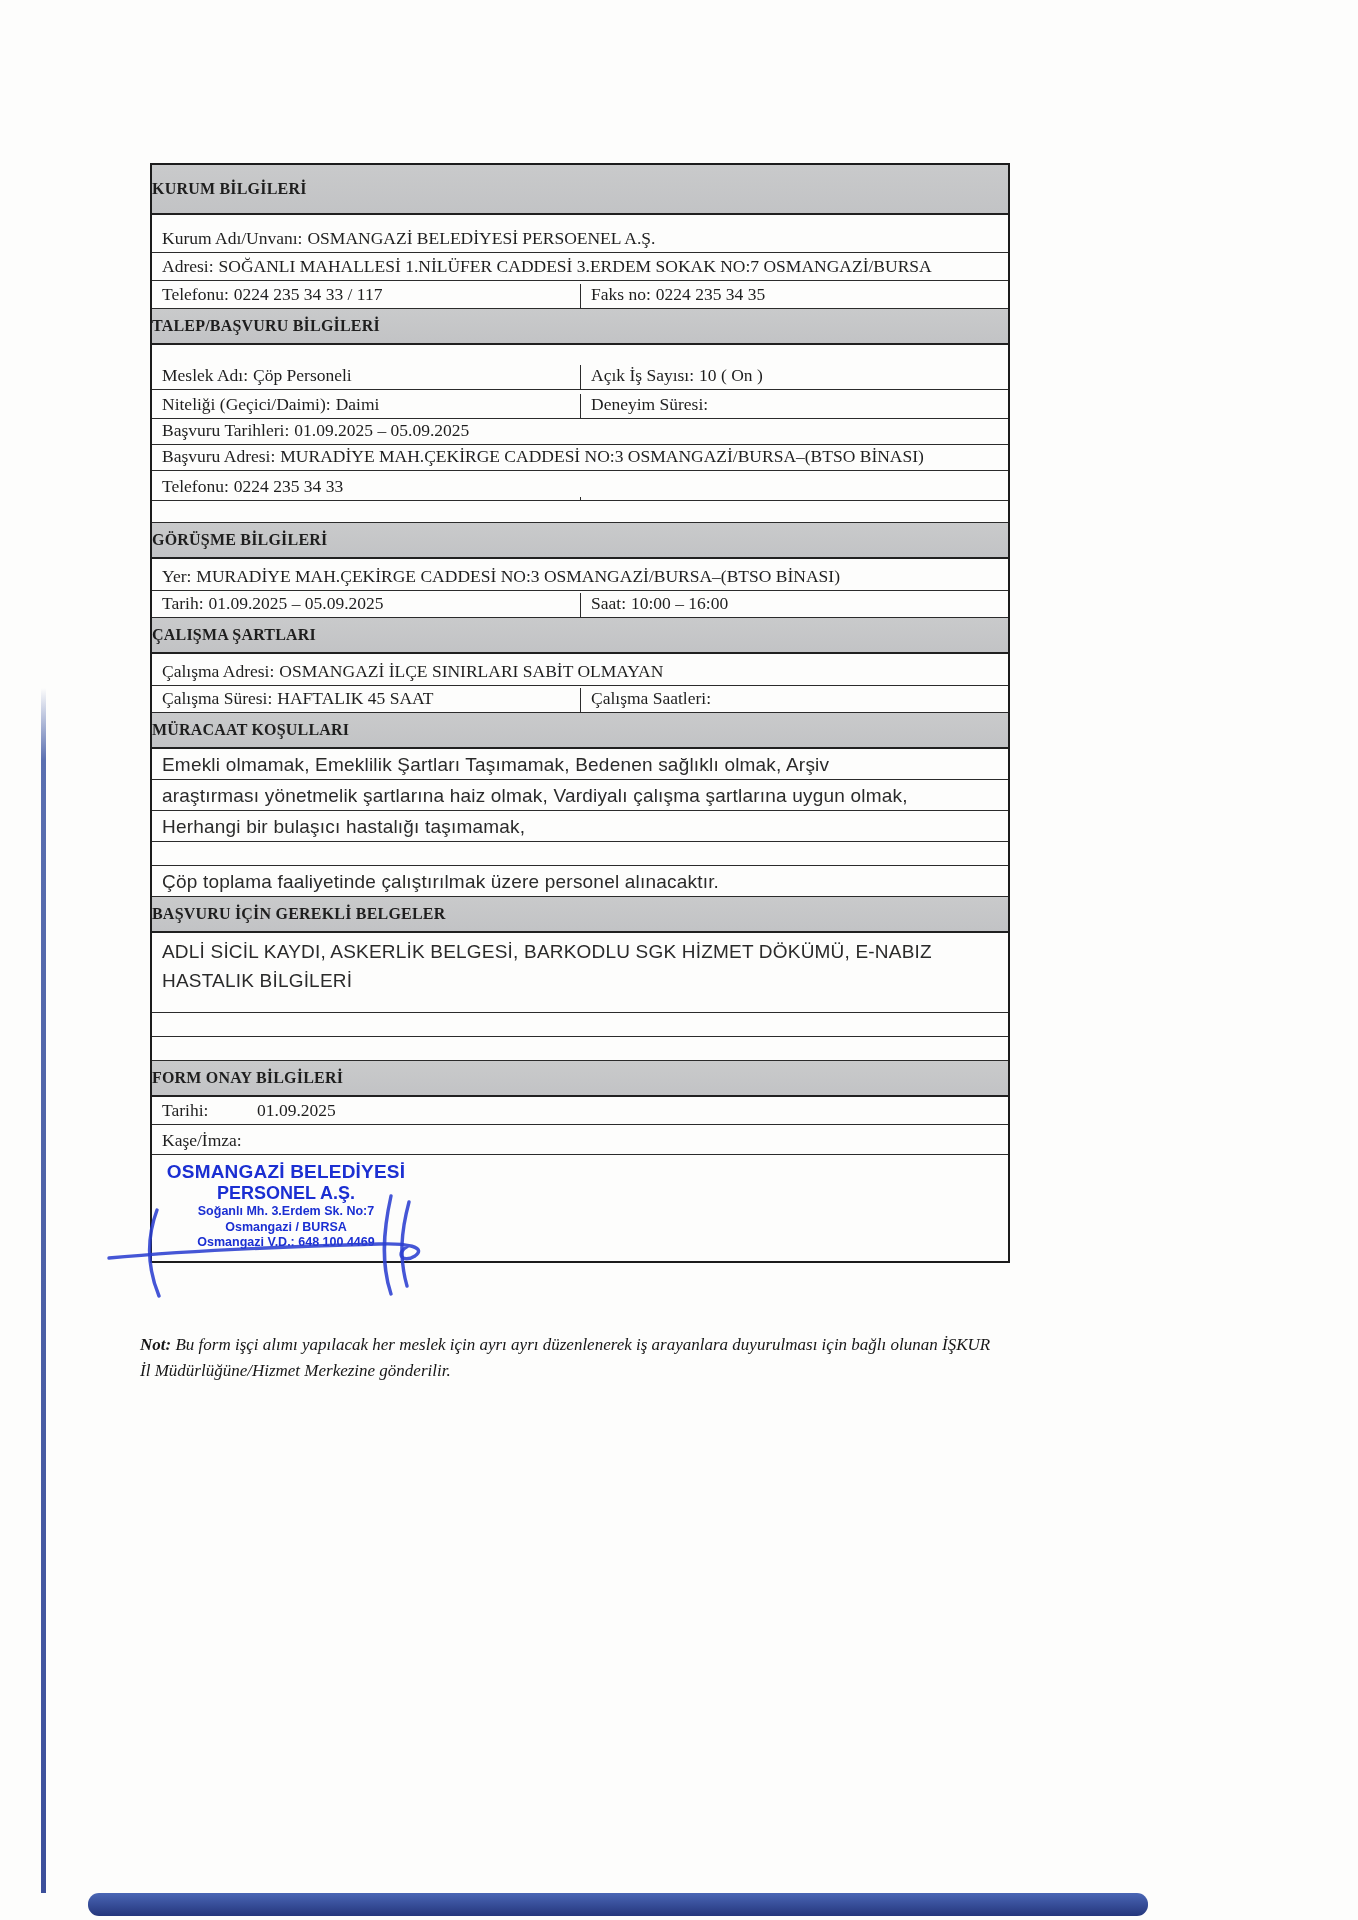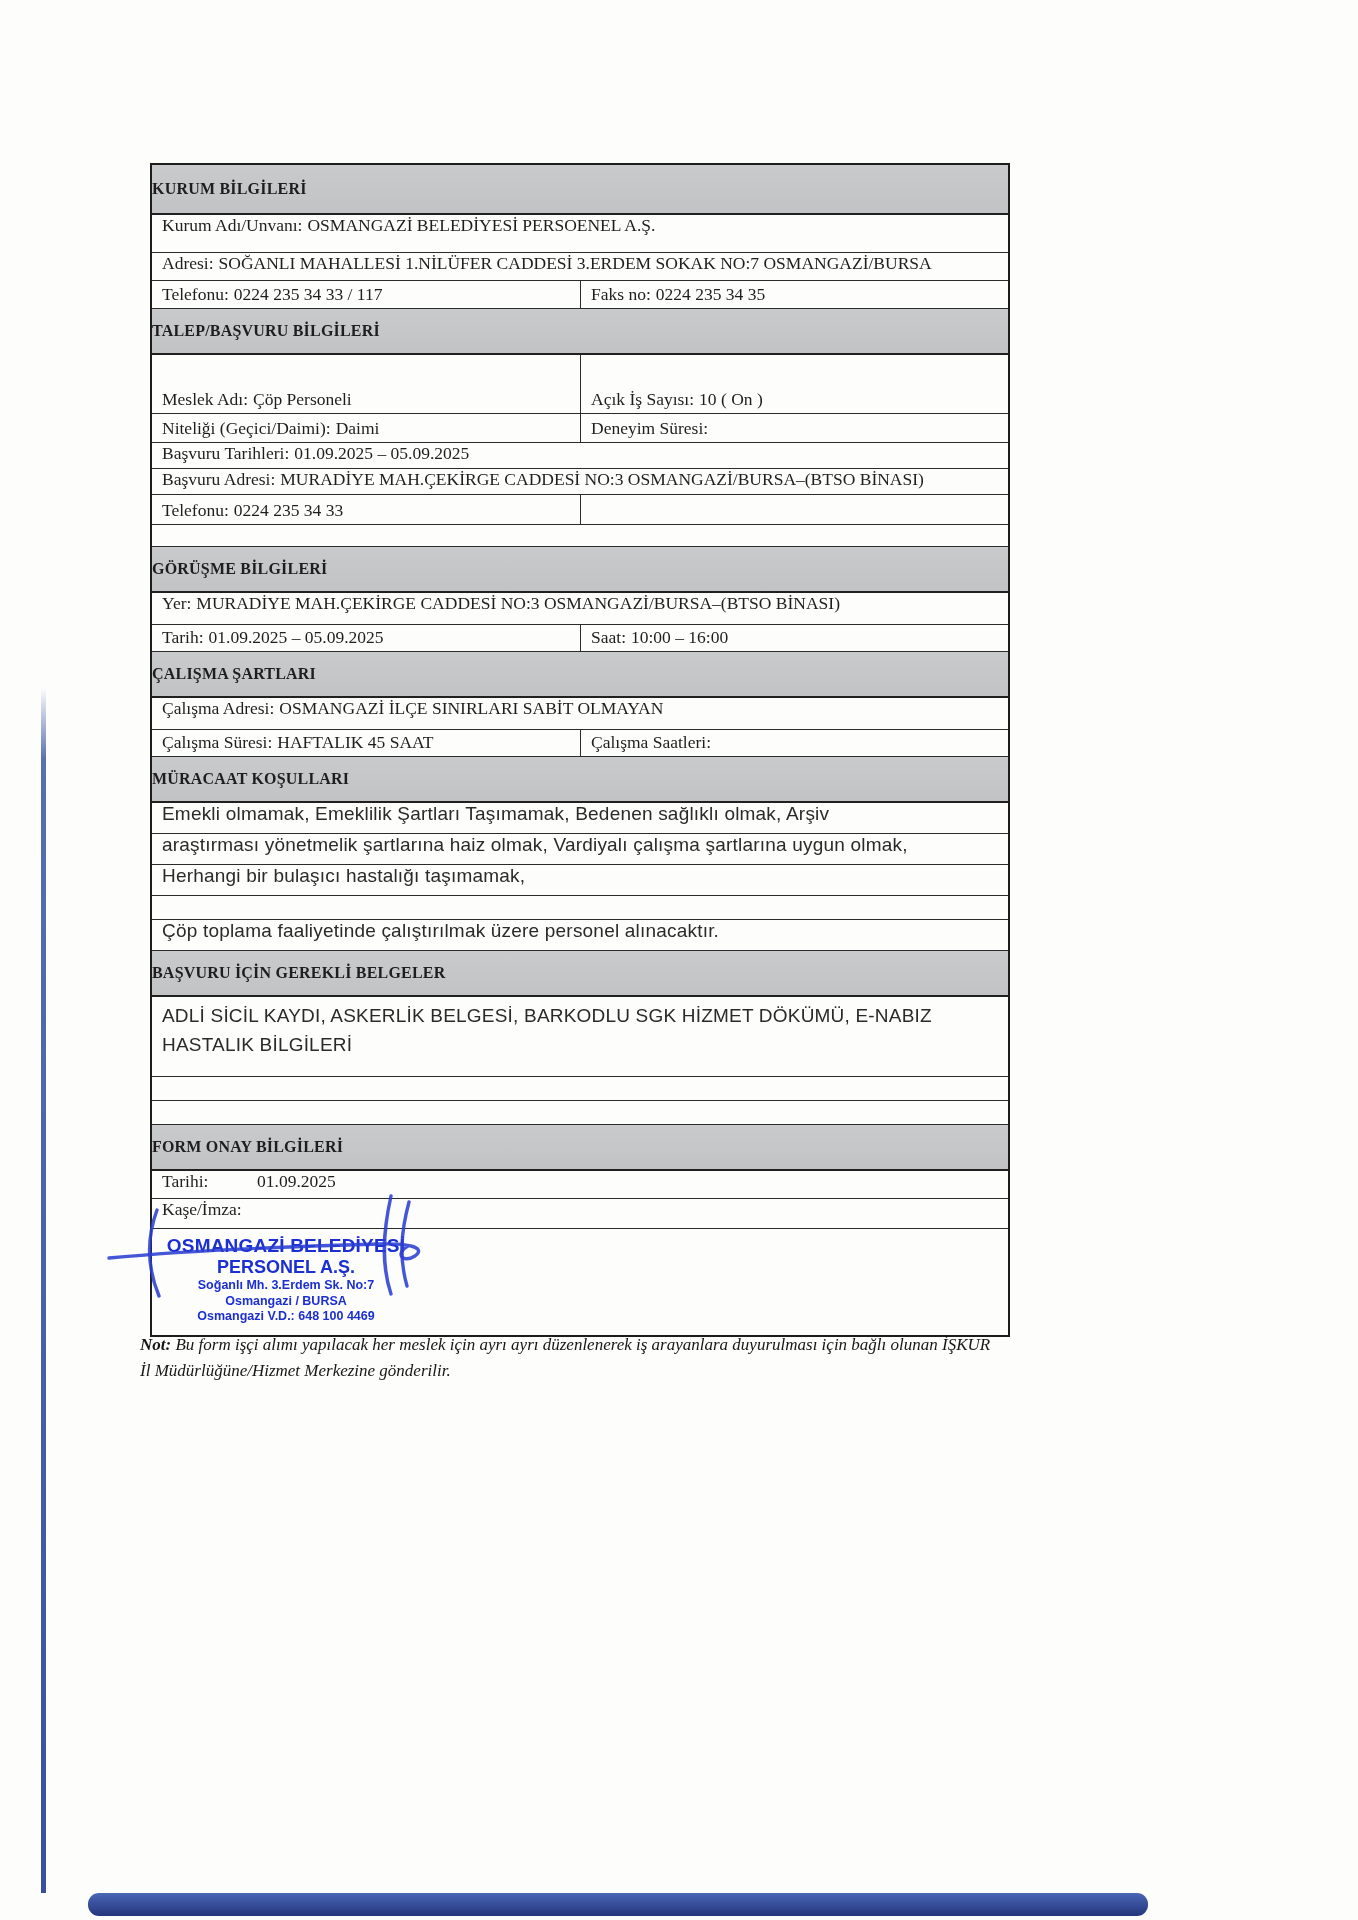--- a/index.html
+++ b/index.html
@@ -17,36 +17,36 @@
     position:absolute; left:150px; top:163px; width:860px;
     border:2px solid #1c1c1c; background:#fdfdfc;
   }
   .sec-header {
     display:flex; align-items:center; 
     background:linear-gradient(#c9cacb,#c2c3c5);
     border-bottom:2px solid #202020;
     font-weight:bold; font-size:16px; letter-spacing:.2px;
   }
   .row {
-    position:relative; display:flex; 
+    position:relative; display:flex; align-items:flex-end;
     border-bottom:1.5px solid #2b2b2b;
   }
   .row.noborder { border-bottom:none; }
   .cellfull { flex:1 1 100%; padding:0 8px 3px 10px; font-size:17.5px; white-space:nowrap; }
   .split .cell { width:50%; padding:0 8px 3px 10px; font-size:17.5px; display:flex; align-items:flex-end; white-space:nowrap; }
   .split .cell.right { border-left:1.5px solid #2b2b2b; }
   .split .cell .inner { padding-bottom:0; }
   .lbl { margin-right:5px; }
   .val { }
   .sans { font-family:"Liberation Sans", sans-serif; color:#2a2a2a; }
   .sans .cellfull { font-size:19px; letter-spacing:.2px; }
   .row.top { align-items:flex-start; }
   .row.top .cellfull { padding-top:5px; white-space:normal; line-height:1.5; max-width:835px; }
 
-  .h50{height:50px} .h46{height:46px} .h45{height:59px} .h38{height:38px} .h32{height:32px} .h31{height:31px} .h30{height:30px}
+  .h50{height:50px} .h46{height:36px} .h45{height:45px} .h38{height:38px} .h32{height:32px} .h31{height:31px} .h30{height:30px}
   .h29{height:29px} .h28{height:28px} .h27{height:27px} .h26{height:26px}
   .h24{height:24px} .h22{height:22px} .h62{height:80px} .h100{height:100px}
 
   .onay-lbl { display:inline-block; width:90px; }
 
   .stamp-row { display:block; }
   .stamp {
     margin:6px 0 0 6px; width:256px; text-align:center;
     color:var(--stamp-color,#1b2fd2);
     font-family:Liberation Sans, sans-serif;

